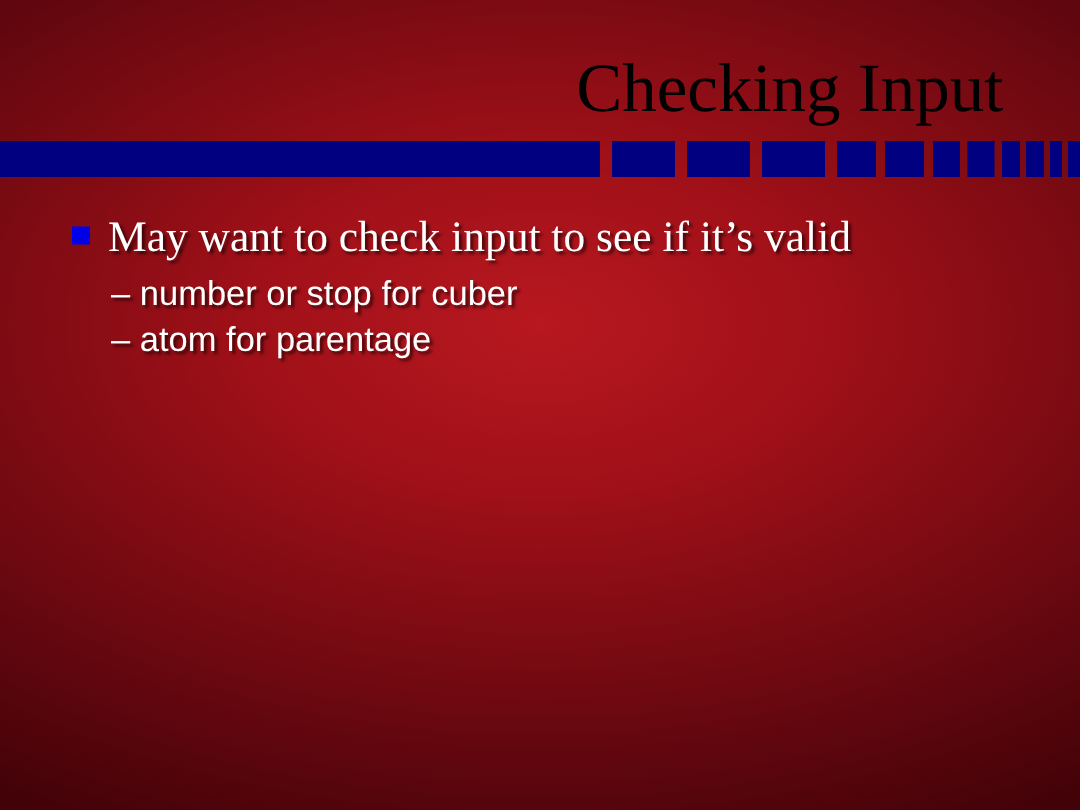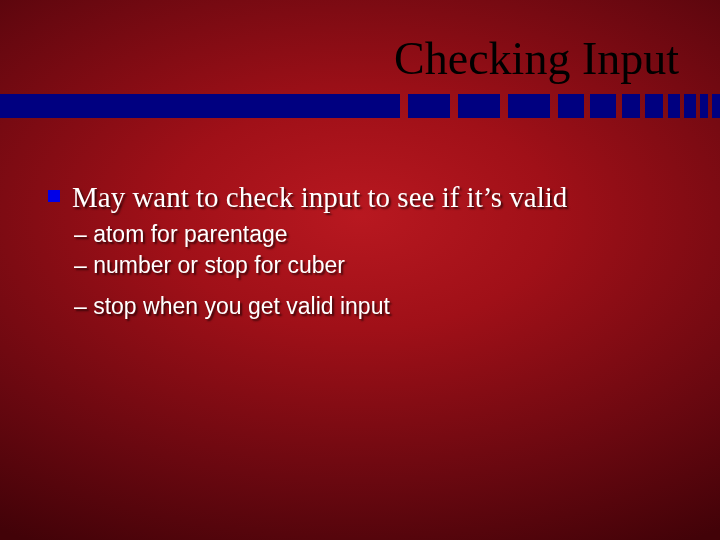--- a/index.html
+++ b/index.html
@@ -6,42 +6,41 @@
   html, body { width: 720px; height: 540px; overflow: hidden; }
   body {
     background: radial-gradient(ellipse 90% 70% at 50% 40%, #b81820 0%, #a01018 30%, #6a0810 70%, #420208 100%);
     font-family: "Times New Roman", Times, serif;
     color: #fff;
     position: relative;
   }
   .title {
     position: absolute;
     top: 32px;
-    right: 41px;
+    right: 51px;
     font-size: 46px;
     color: #000;
     font-weight: 400;
   }
   .bar {
     position: absolute;
     top: 94px;
     left: 0;
     width: 720px;
     height: 24px;
     display: flex;
     flex-direction: row;
   }
   .bar .navy { background: #000080; height: 24px; }
   .bar .gap { height: 24px; }
   .content {
     position: absolute;
     top: 140px;
     left: 48px;
     right: 40px;
-    margin-top: 39px;
   }
   .main-item {
     display: flex;
     align-items: flex-start;
     margin-top: 6px;
   }
   .main-item:first-child { margin-top: 0; }
   .sq {
     width: 12px;
     height: 12px;
@@ -100,19 +99,16 @@
     <div class="gap" style="width: 4px;"></div>
     <div class="navy" style="width: 8px;"></div>
   </div>
 
 <div class="content">
     <div class="main-item">
       <div class="sq"></div>
       <div class="main-text">May want to check input to see if it’s valid</div>
     </div>
     <div class="sub">
+      <div class="sub-item">– number or stop for cuber</div>
       <div class="sub-item">– atom for parentage</div>
-      <div class="sub-item">– number or stop for cuber</div>
-    </div>
-    <div class="sub">
-      <div class="sub-item">– stop when you get valid input</div>
     </div>
   </div>
 
 </body></html>

